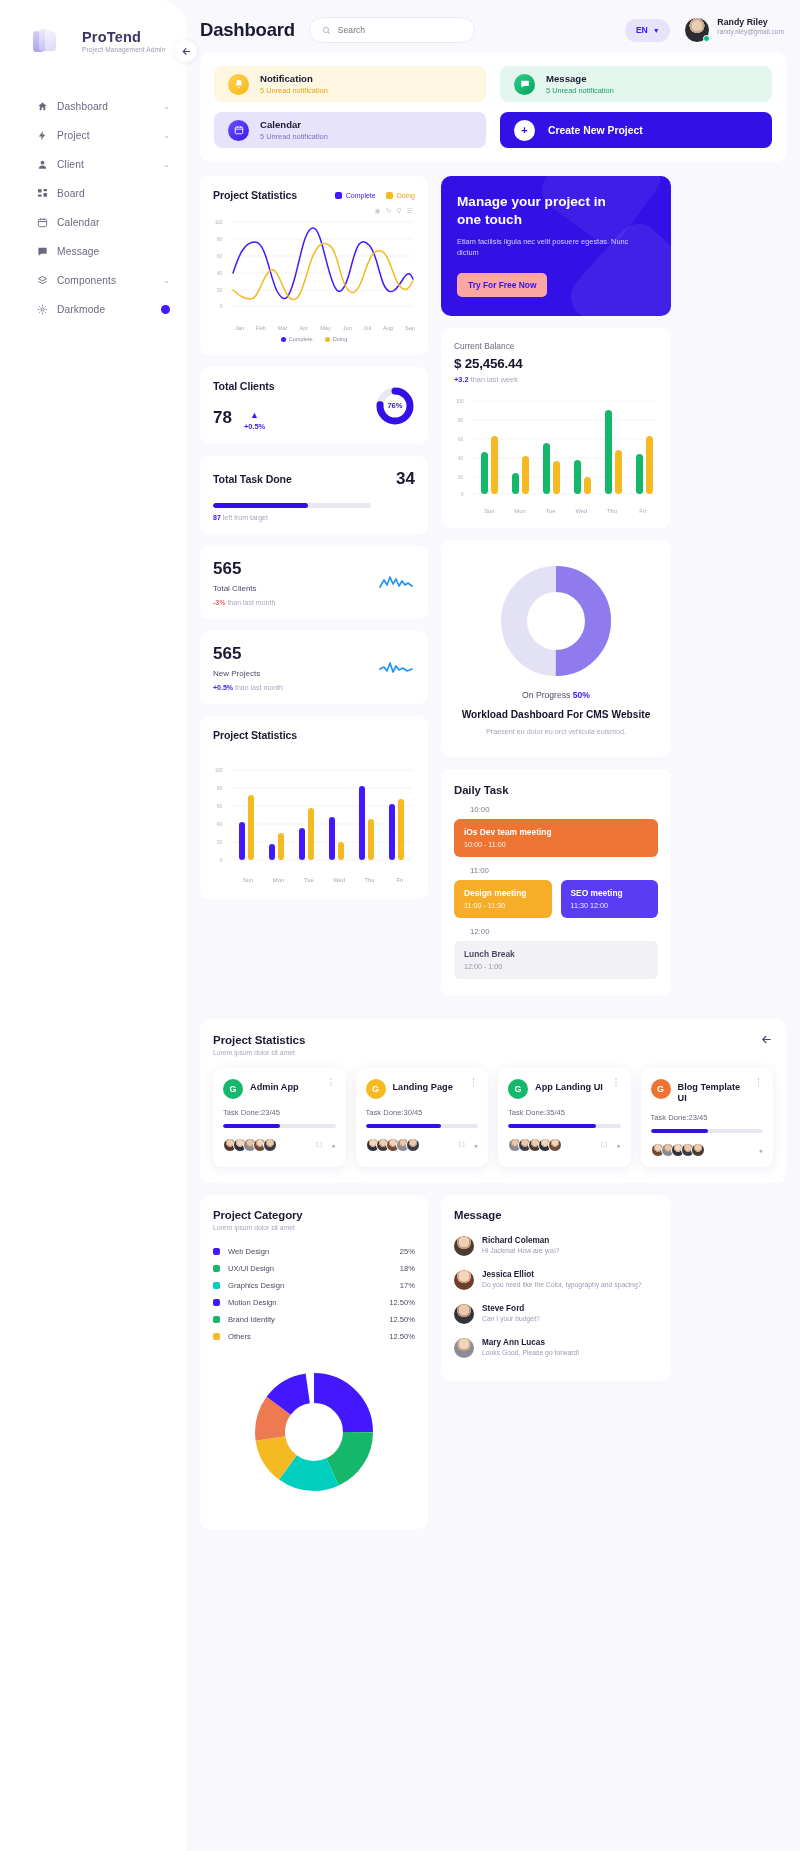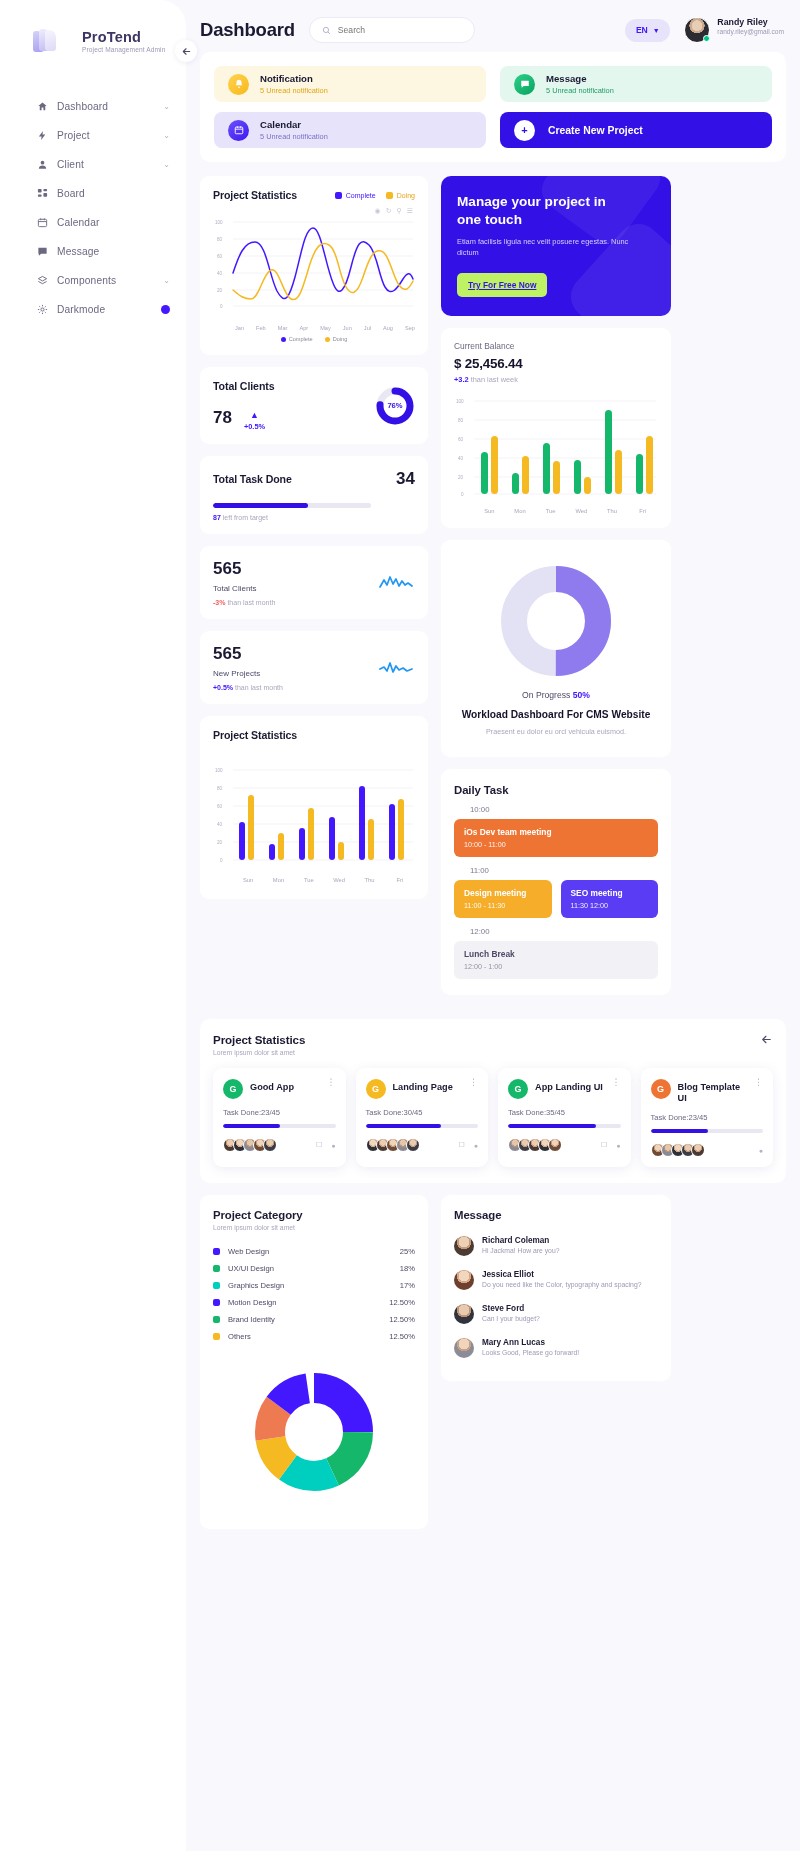--- a/index.html
+++ b/index.html
@@ -175,22 +175,22 @@
     background: rgba(255,255,255,.07);
   }
   .promo::before {
     content: ""; position: absolute; right: 22px; top: -40px;
     width: 96px; height: 96px; border-radius: 20px; transform: rotate(36deg);
     background: rgba(255,255,255,.06);
   }
   .promo h3 { font-size: 13.6px; line-height: 1.3; font-weight: 700; max-width: 175px; position: relative; }
   .promo p { font-size: 7.4px; line-height: 1.5; color: #d6cffb; margin-top: 8px; max-width: 182px; position: relative; }
   .promo .cta {
-    display: inline-block; margin-top: 14px; background: #bef264; color: #3311e6;
-    font-size: 8.4px; font-weight: 700; border-radius: 5px; padding: 7px 11px; position: relative; text-decoration: underline;
+    display: inline-block; margin-top: 14px; background: #fca5a5; color: #3311e6;
+    font-size: 8.4px; font-weight: 700; border-radius: 5px; padding: 7px 11px; position: relative;
   }
 
   
   .bal-label { font-size: 8.4px; color: #6b6880; }
   .bal-amount { font-size: 13.4px; font-weight: 700; color: #14132b; margin-top: 5px; letter-spacing: -.2px; }
   .bal-delta { font-size: 7.4px; color: #a9a7bc; margin-top: 4px; }
   .bal-delta b { color: #4318ff; font-weight: 600; }
 
   .bars-x { display: flex; font-size: 5.8px; color: #a9a7bc; padding-left: 20px; }
   .bars-x span { flex: 1; text-align: center; }
@@ -737,21 +737,21 @@
         <svg width="13" height="13" viewBox="0 0 24 24" fill="none" stroke="#4c4a66" stroke-width="2" stroke-linecap="round" stroke-linejoin="round">
             <path d="M19 12H5M11 18l-6-6 6-6"></path>
           </svg>
       </div>
     </div>
     <div class="proj-cards">
 
       <div class="pcard">
         <div class="pcard-top">
           <span class="pbadge" style="background:#15b86a">G</span>
-          <span class="pcard-name">Good App</span>
+          <span class="pcard-name">Admin App</span>
           <span class="kebab">⋮</span>
         </div>
         <div class="pcard-task">Task Done:23/45</div>
         <div class="pcard-bar">
             <i style="width:51%"></i>
           </div>
         <div class="pcard-foot">
           <span class="faces">
             <i class="face"></i>
               <i class="face b"></i>

